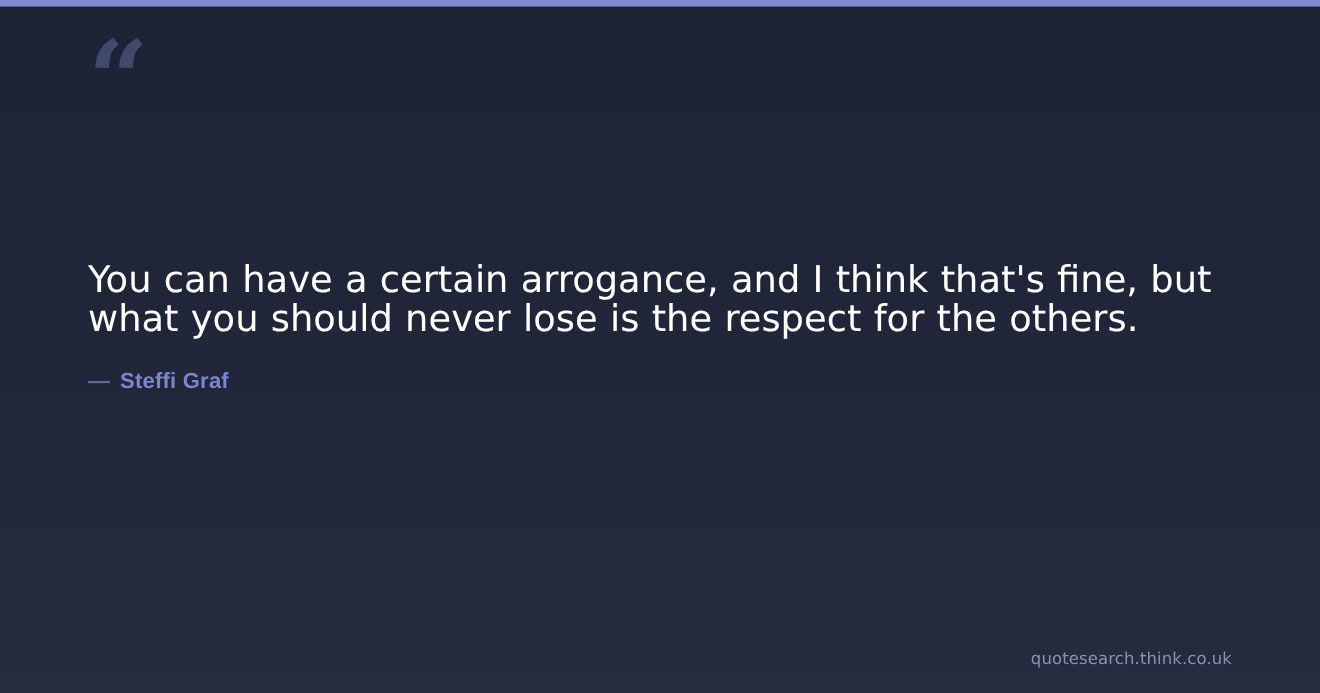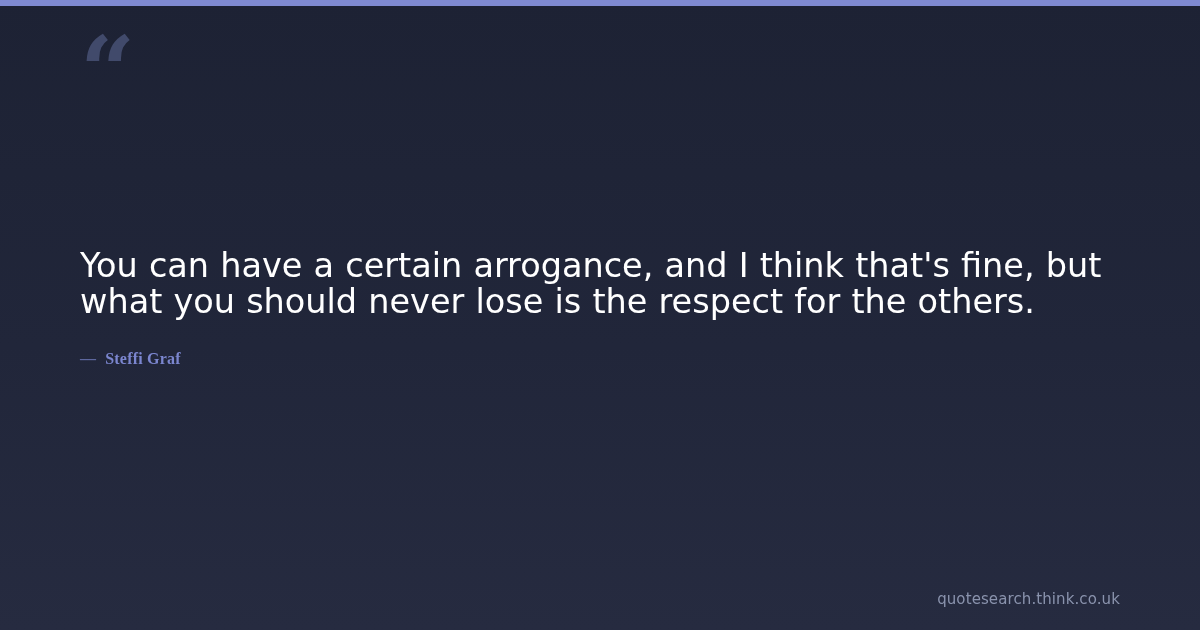--- a/index.html
+++ b/index.html
@@ -43,39 +43,38 @@
     color: #414a6b;
     letter-spacing: -2px;
     user-select: none;
   }
 
   .quote-body {
     position: absolute;
     left: 80px;
     top: 236px;
     width: 1040px;
-    margin-top: 12px;
   }
 
   .quote-text {
     margin: 0;
     font-family: "DejaVu Sans", sans-serif;
     font-size: 33.5px;
     font-weight: 400;
     line-height: 36px;
     color: #ffffff;
     letter-spacing: 0px;
     word-spacing: 0.5px;
   }
 
   .attribution {
     margin: 0;
     padding-top: 25px;
-    font-family: Liberation Serif, serif;
-    font-size: 16px;
+    font-family: Liberation Sans, sans-serif;
+    font-size: 20px;
     font-weight: 700;
     line-height: 28px;
     color: #7b86cf;
     letter-spacing: 0.2px;
     white-space: nowrap;
   }
 
   .attribution .dash {
     color: #5d679e;
     font-weight: 700;

